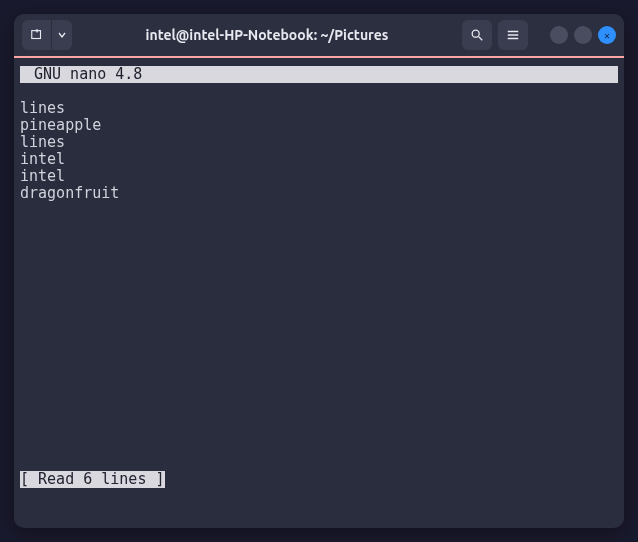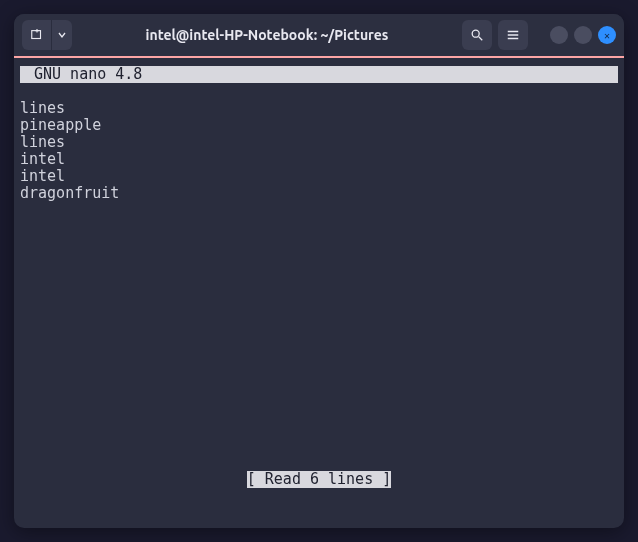--- a/index.html
+++ b/index.html
@@ -64,21 +64,21 @@
     background: #d8d8de;
     color: #202230;
     height: 17px;
     display: flex;
     white-space: pre;
     justify-content: space-between;
   }
   .nano-header .left { padding-left: 14px; }
   .nano-header .mid { flex:1; text-align:left; padding-left: 130px;}
   .content { color: #d0d2dc; white-space: pre; }
-  .status-row { position:absolute; bottom:34px; left:0; right:0; height:17px; text-align:center; }
+  .status-row { position:absolute; bottom:34px; left:0; right:0; height:17px; }
   .status-row .msg { display:inline-block; background:#d8d8de; color:#202230; white-space:pre; }
   .help {
     position:absolute; bottom:0; left:0; right:0;
     height:34px;
     color:#d0d2dc;
     white-space: pre;
   }
   .scrollbar {
     position:absolute; top:0; right:0; width:10px; height:17px;
     background:#d8d8de;

